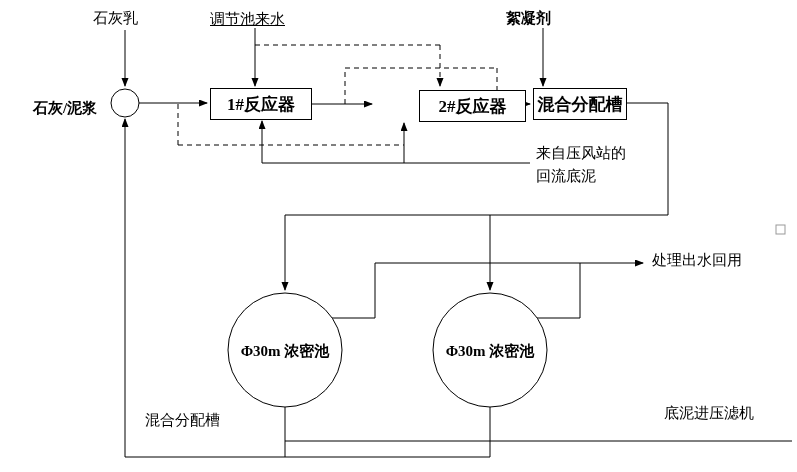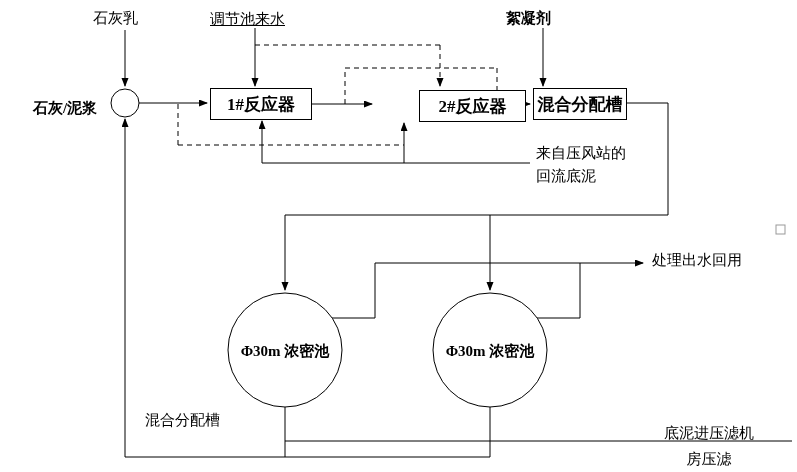--- a/index.html
+++ b/index.html
@@ -106,18 +106,17 @@
 
   <div class="label bold ctr" style="left:220px;top:341px;width:130px;">Φ30m 浓密池</div>
   <div class="label bold ctr" style="left:425px;top:341px;width:130px;">Φ30m 浓密池</div>
 
   <div class="label" style="left:652px;top:248px;line-height:24px;">
     <span class="ln">处理出水回用</span>
   </div>
 
   <div class="label" style="left:145px;top:410px;">混合分配槽</div>
 
-  <div class="label" style="left:664px;top:420px;line-height:26px;text-align:center;">
+  <div class="label" style="left:664px;top:400px;line-height:26px;">
     <span class="ln">底泥进压滤机</span>
-    <span class="ln">房压滤</span>
   </div>
 
 </div>
 
 </body></html>

